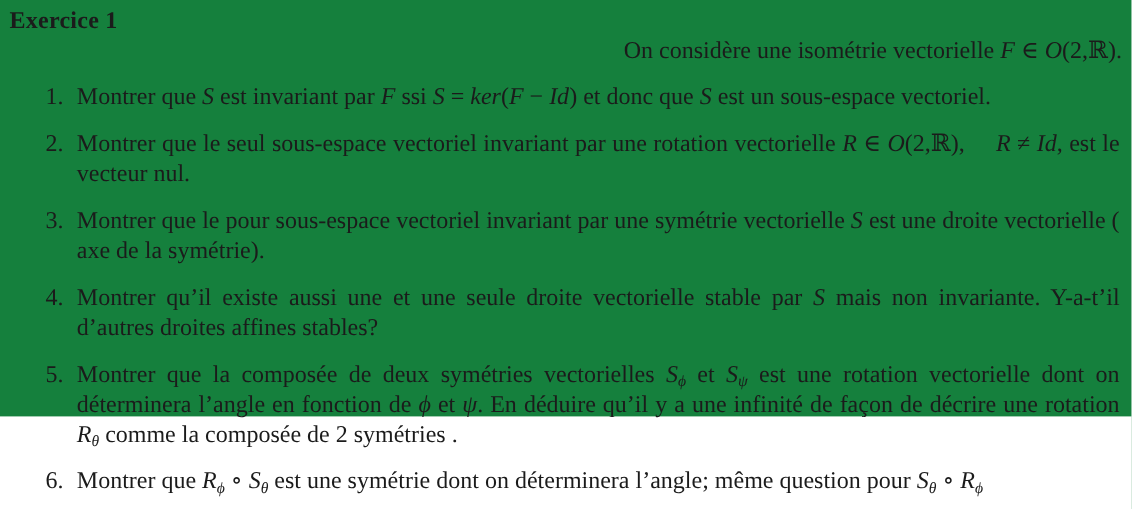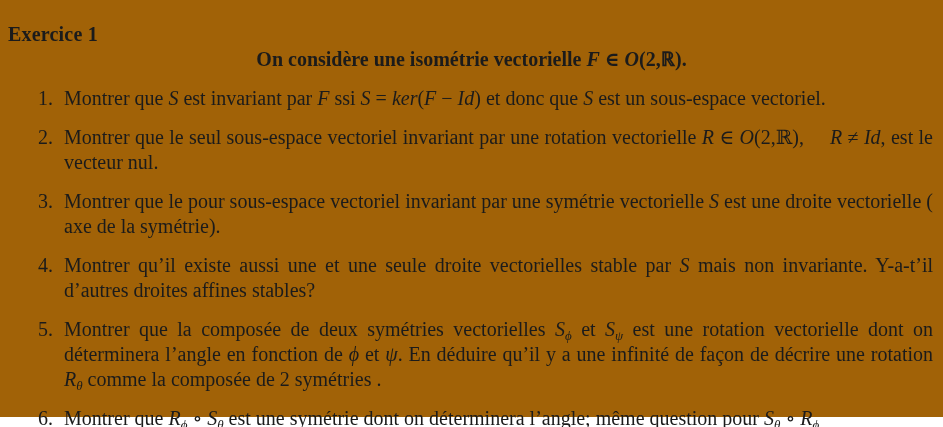--- a/index.html
+++ b/index.html
@@ -8,35 +8,34 @@
     background: #ffffff;
   }
   body {
     width: 943px;
     height: 427px;
     overflow: hidden;
   }
   .page {
     box-sizing: border-box;
     width: 943px;
-    height: 417px;
-    padding: 22px 8px 0 8px;
+    height: 347px;
+    padding: 5px 8px 0 8px;
     font-family: "Liberation Serif", "DejaVu Serif", serif;
     font-size: 20px;
     line-height: 25px;
     color: #1b1b1b;
-    background: #a16207;
+    background: #15803d;
   }
   .heading {
     font-weight: 700;
     letter-spacing: 0.2px;
   }
   .intro {
-    text-align: center;
-    font-weight: bold;
+    text-align: right;
   }
   .item {
     position: relative;
     padding-left: 56px;
     padding-right: 2px;
     margin-top: 14px;
     text-align: justify;
   }
   .item .num {
     position: absolute;
@@ -78,21 +77,21 @@
       <span class="itext"><span class="seg-rm">Montrer que le seul sous-espace vectoriel invariant par une rotation vectorielle </span><span class="seg-it">R</span><span class="seg-rm"> ∈ </span><span class="seg-it">O</span><span class="seg-rm">(2,ℝ),</span><span class="seg-gap"></span><span class="seg-it">R</span><span class="seg-rm"> ≠ </span><span class="seg-it">Id</span><span class="seg-rm">, est le vecteur nul.</span></span>
     </div>
 
     <div class="item">
       <span class="num">3.</span>
       <span class="itext"><span class="seg-rm">Montrer que le pour sous-espace vectoriel invariant par une symétrie vectorielle </span><span class="seg-it">S</span><span class="seg-rm"> est une droite vectorielle ( axe de la symétrie).</span></span>
     </div>
 
     <div class="item">
       <span class="num">4.</span>
-      <span class="itext"><span class="seg-rm">Montrer qu’il existe aussi une et une seule droite vectorielles stable par </span><span class="seg-it">S</span><span class="seg-rm"> mais non invariante. Y-a-t’il d’autres droites affines stables?</span></span>
+      <span class="itext"><span class="seg-rm">Montrer qu’il existe aussi une et une seule droite vectorielle stable par </span><span class="seg-it">S</span><span class="seg-rm"> mais non invariante. Y-a-t’il d’autres droites affines stables?</span></span>
     </div>
 
     <div class="item">
       <span class="num">5.</span>
       <span class="itext"><span class="seg-rm">Montrer que la composée de deux symétries vectorielles </span><span class="seg-it">S</span><span class="seg-sub">ϕ</span><span class="seg-rm"> et </span><span class="seg-it">S</span><span class="seg-sub">ψ</span><span class="seg-rm"> est une rotation vectorielle dont on déterminera l’angle en fonction de </span><span class="seg-it">ϕ</span><span class="seg-rm"> et </span><span class="seg-it">ψ</span><span class="seg-rm">. En déduire qu’il y a une infinité de façon de décrire une rotation </span><span class="seg-it">R</span><span class="seg-sub">θ</span><span class="seg-rm"> comme la composée de 2 symétries .</span></span>
     </div>
 
     <div class="item">
       <span class="num">6.</span>
       <span class="itext"><span class="seg-rm">Montrer que </span><span class="seg-it">R</span><span class="seg-sub">ϕ</span><span class="seg-rm"> ∘ </span><span class="seg-it">S</span><span class="seg-sub">θ</span><span class="seg-rm"> est une symétrie dont on déterminera l’angle; même question pour </span><span class="seg-it">S</span><span class="seg-sub">θ</span><span class="seg-rm"> ∘ </span><span class="seg-it">R</span><span class="seg-sub">ϕ</span></span>

